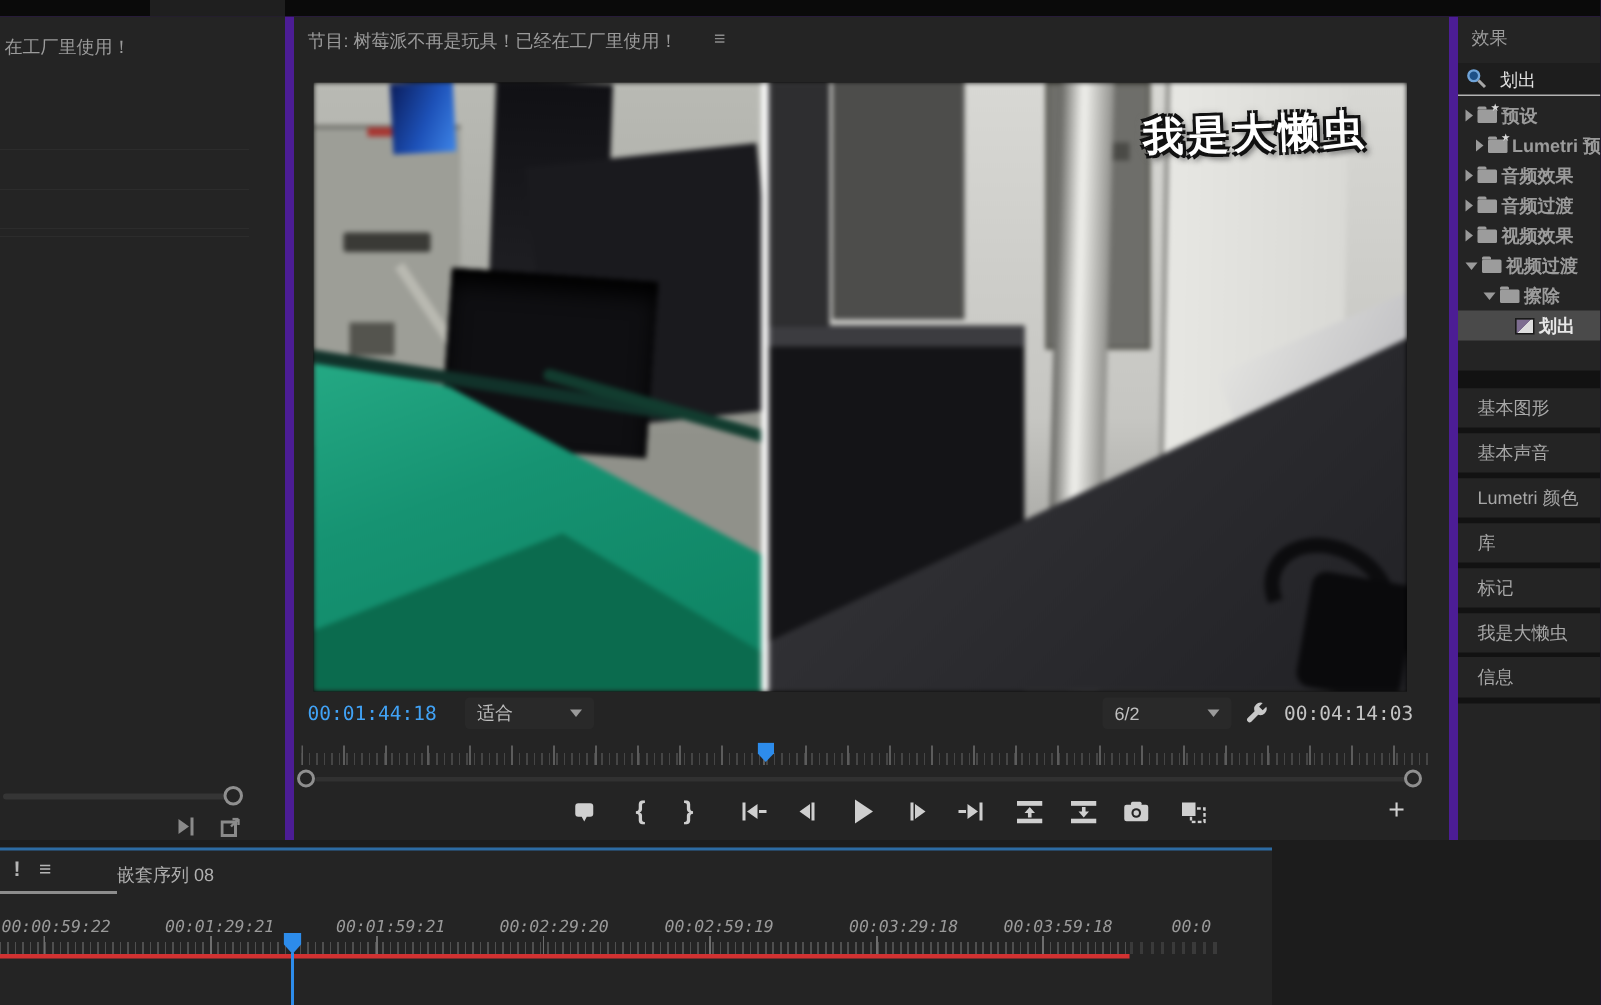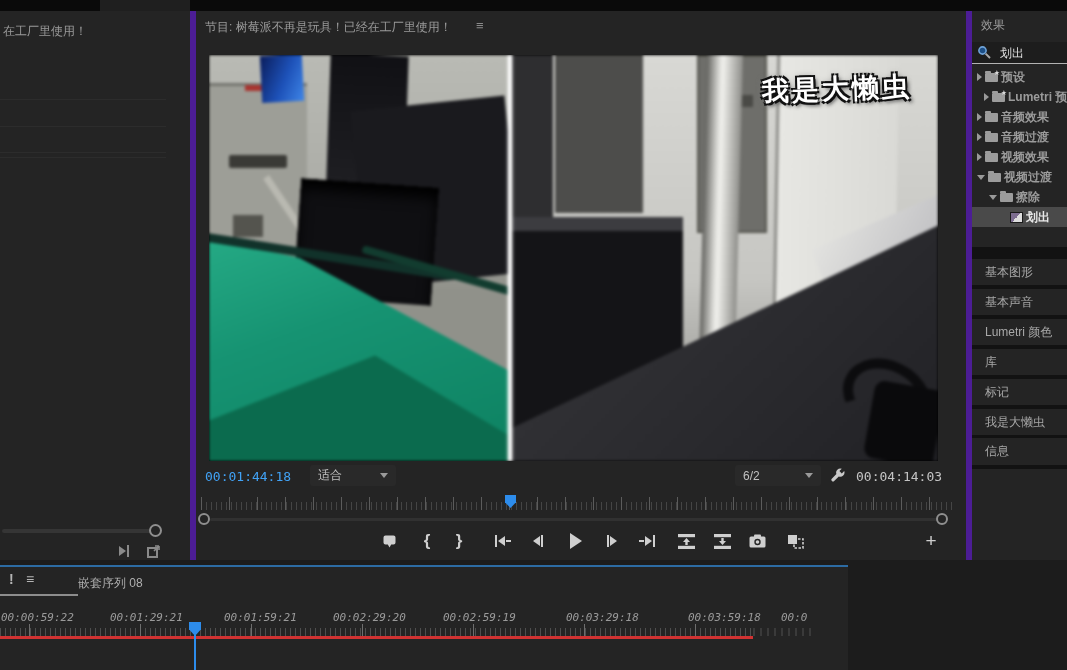--- a/index.html
+++ b/index.html
@@ -338,21 +338,21 @@
       </div>
       <div class="tl-underline"></div>
       <div class="tl-tab">嵌套序列 08</div>
 
       <div class="rlabel mono" style="left:1px">00:00:59:22</div>
       <div class="rlabel mono" style="left:110px">00:01:29:21</div>
       <div class="rlabel mono" style="left:224px">00:01:59:21</div>
       <div class="rlabel mono" style="left:333px">00:02:29:20</div>
       <div class="rlabel mono" style="left:443px">00:02:59:19</div>
       <div class="rlabel mono" style="left:566px">00:03:29:18</div>
-      <div class="rlabel mono" style="left:688px">00:03:59:18</div>
+      <div class="rlabel mono" style="left:669px">00:03:59:18</div>
       <div class="rlabel mono" style="left:781px">00:0</div>
 
       <div class="ticks-a"></div>
       <div class="ticks-b"></div>
       <div class="renderbar"></div>
       <div class="tl-ph"></div>
       <div class="tl-ph-line"></div>
     </div>
   </div>
 

